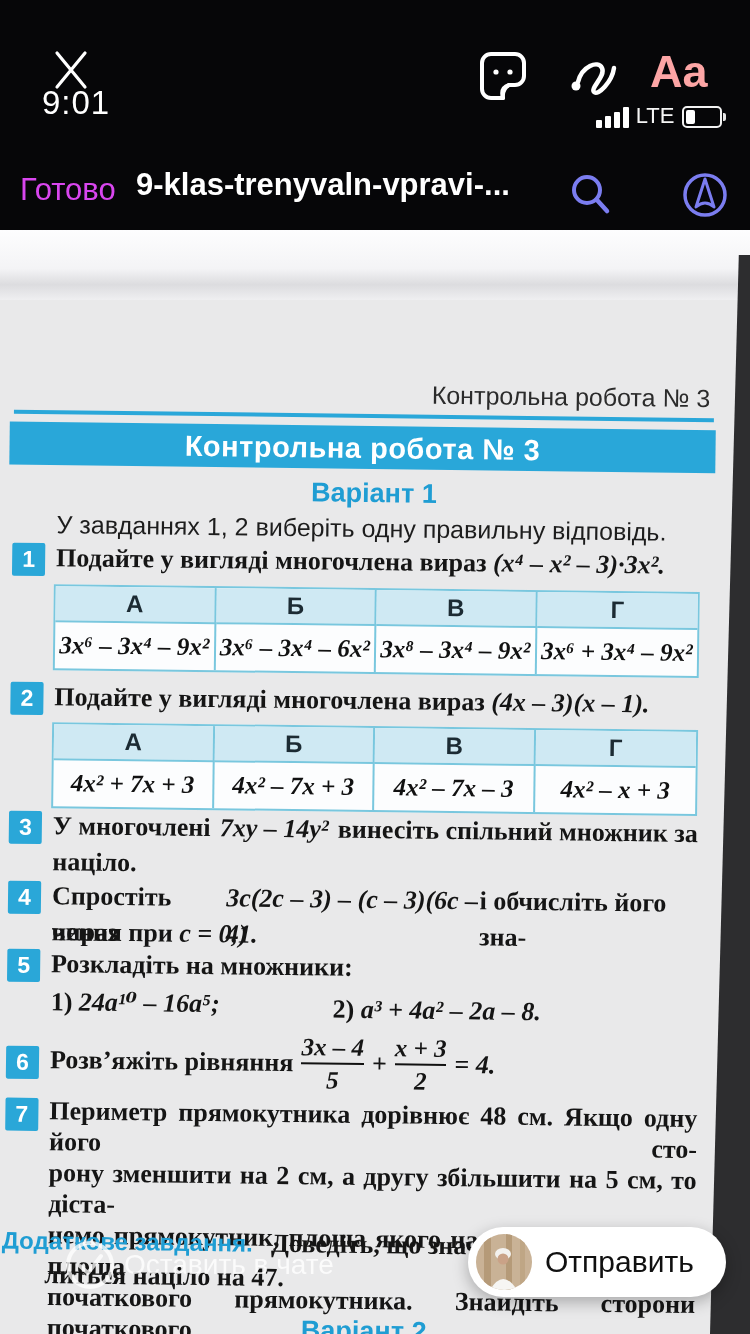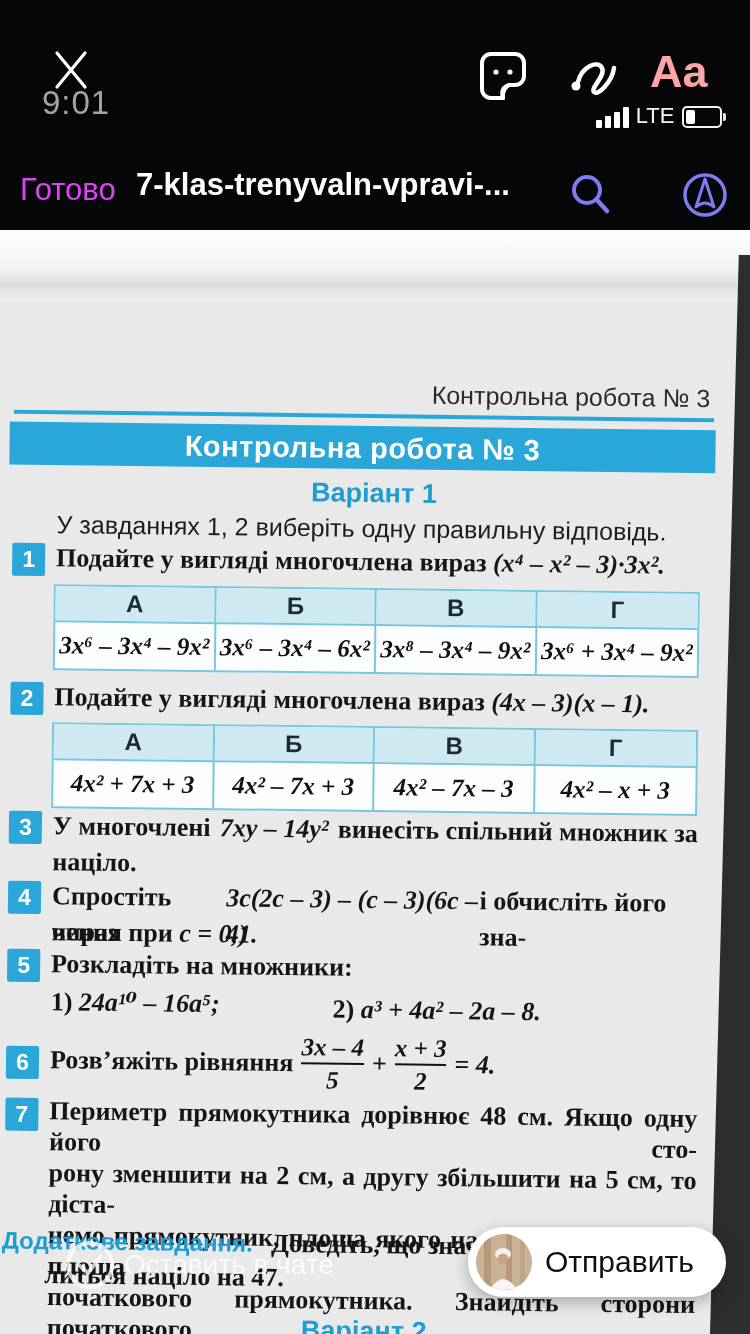--- a/index.html
+++ b/index.html
@@ -3,21 +3,21 @@
 <meta charset="utf-8">
 <style>
   html,body{margin:0;padding:0;}
   body{width:750px;height:1334px;position:relative;overflow:hidden;
        background:#0a0a0c;font-family:"Liberation Sans",sans-serif;}
   .abs{position:absolute;}
 
   
   .topbar{left:0;top:0;width:750px;height:230px;background:#060608;z-index:5;}
   .close-x{left:50px;top:48px;width:42px;height:42px;cursor:pointer;}
-  .time{left:42px;top:84px;font-size:33px;color:#a3a3a3;letter-spacing:1px;}
+  .time{left:42px;top:84px;font-size:33px;color:#ffffff;letter-spacing:1px;}
   .tool-ico{top:48px;width:54px;height:58px;}
   .aa{left:650px;top:46px;font-size:45px;font-weight:bold;color:#fca5a5;}
   .sigrow{left:584px;top:102px;width:150px;height:26px;display:flex;align-items:flex-end;justify-content:center;}
   .bars{display:flex;align-items:flex-end;gap:3px;margin-right:7px;}
   .bars i{display:block;width:6px;background:#fff;border-radius:1px;}
   .lte{color:#f5f5f5;font-size:22px;margin-right:8px;line-height:24px;}
   .batt{position:relative;width:36px;height:18px;border:2px solid rgba(255,255,255,.95);
         border-radius:5px;}
   .batt .fill{position:absolute;left:2px;top:2px;bottom:2px;width:9px;background:#fff;border-radius:2px;}
   .batt .nub{position:absolute;right:-6px;top:5px;width:3px;height:8px;background:rgba(255,255,255,.9);
@@ -109,21 +109,21 @@
         <i style="height:21px"></i>
     </span>
     <span class="lte">LTE</span>
     <span class="batt">
       <span class="fill"></span>
         <span class="nub"></span>
     </span>
   </div>
 
   <div class="abs done">Готово</div>
-  <div class="abs doc-title">7-klas-trenyvaln-vpravi-...</div>
+  <div class="abs doc-title">9-klas-trenyvaln-vpravi-...</div>
 
   <svg class="abs tb-ico" style="left:566px" viewBox="0 0 50 50">
     <circle cx="21" cy="20" r="13" stroke="#7b7df0" stroke-width="4" fill="none"></circle>
     <path d="M31 30 L41 41" stroke="#7b7df0" stroke-width="4.5" stroke-linecap="round"></path>
   </svg>
 
   <svg class="abs tb-ico" style="left:680px" viewBox="0 0 50 50">
     <circle cx="25" cy="25" r="20" stroke="#7b7df0" stroke-width="3.5" fill="none"></circle>
     <path d="M25 9 L34 37 Q25 29 16 37 Z" stroke="#7b7df0" stroke-width="3" fill="none" stroke-linejoin="round"></path>
   </svg>

